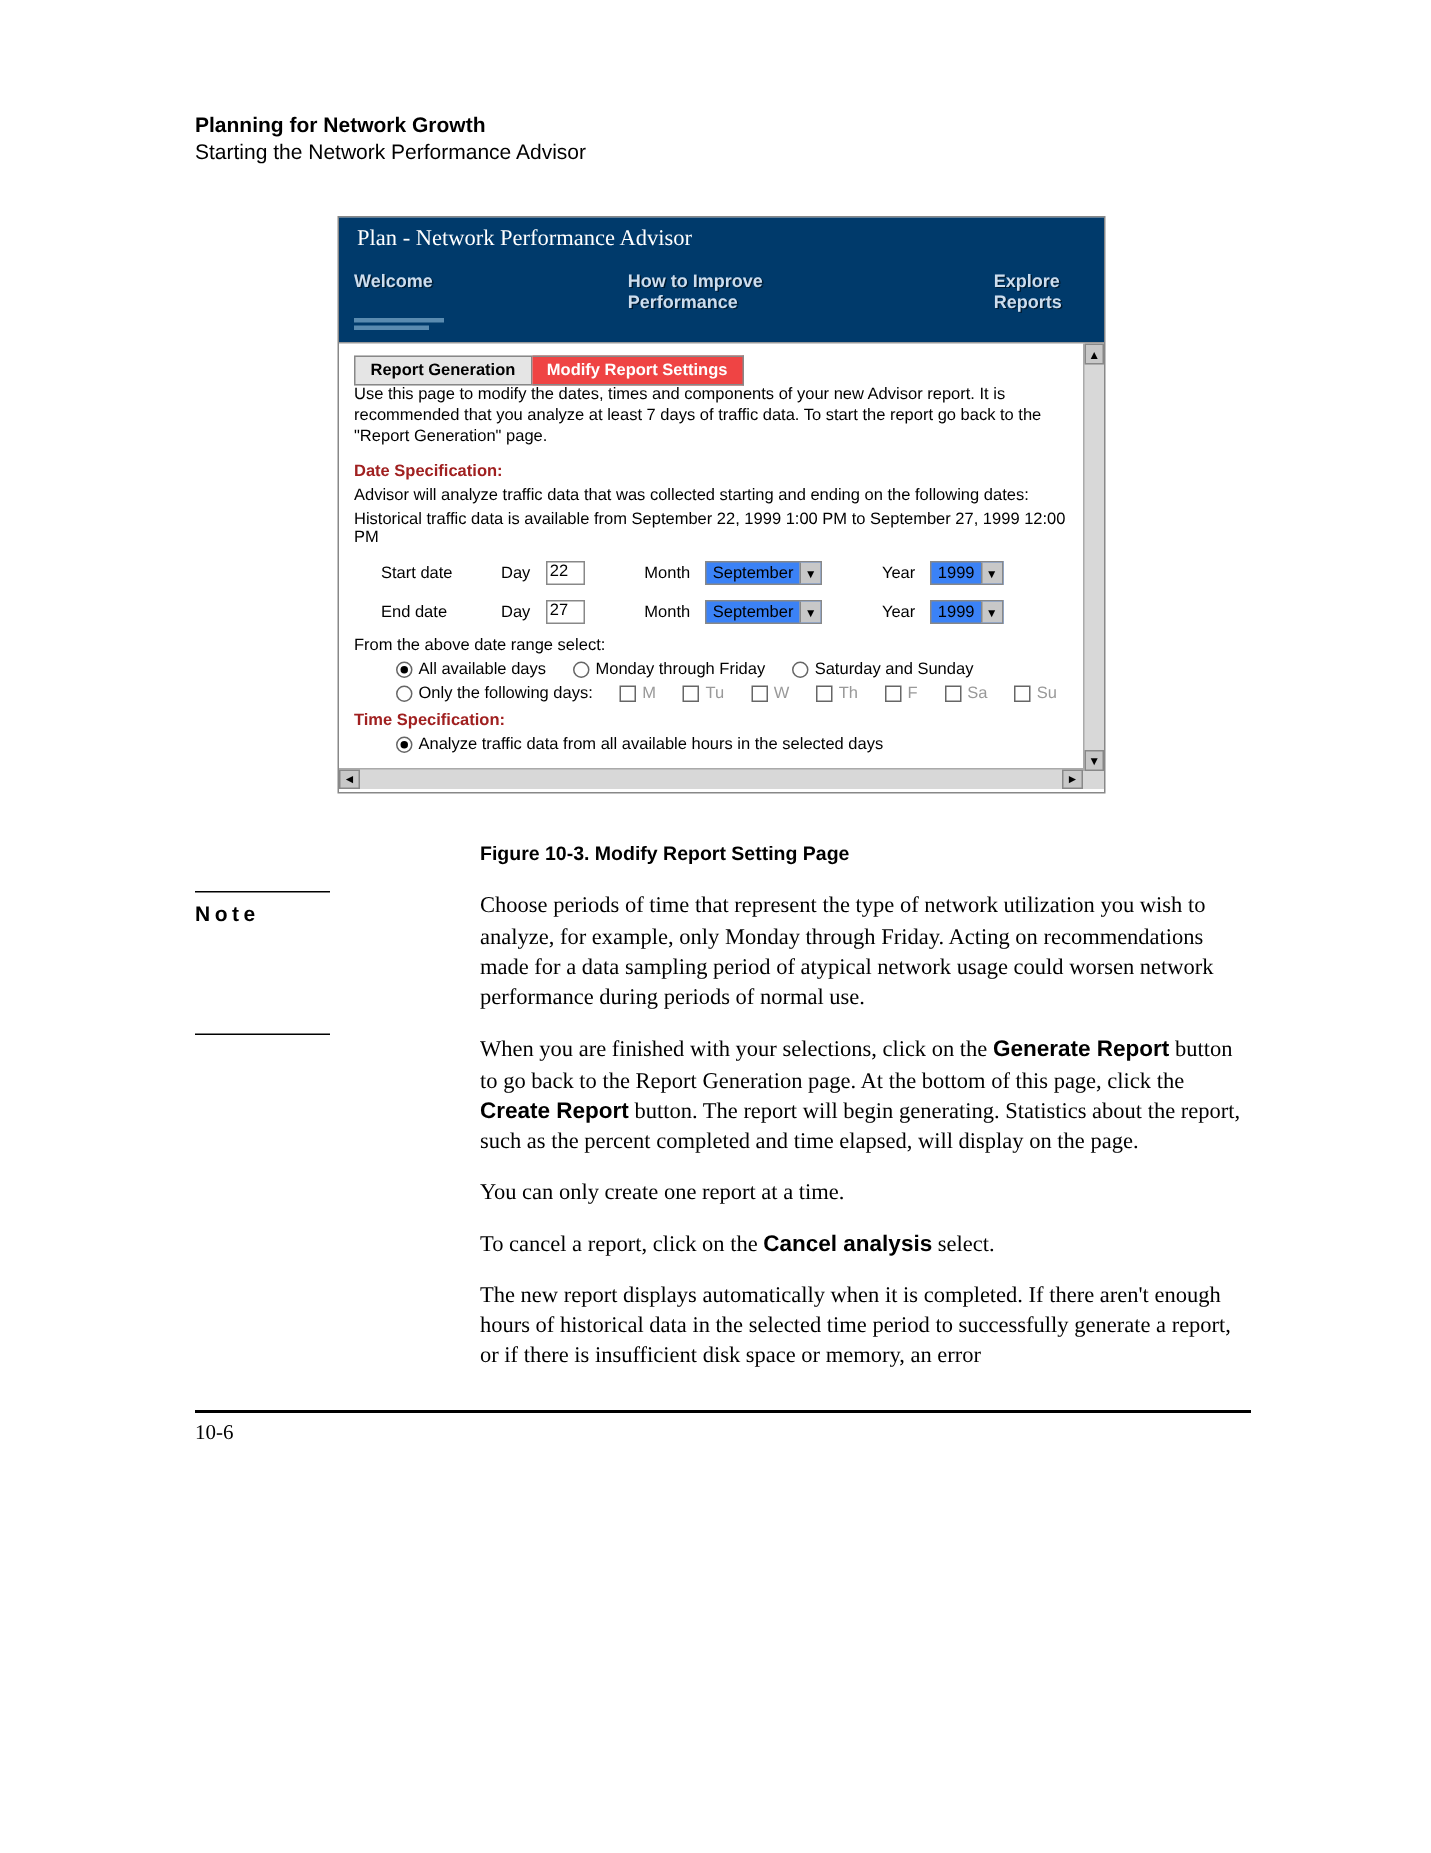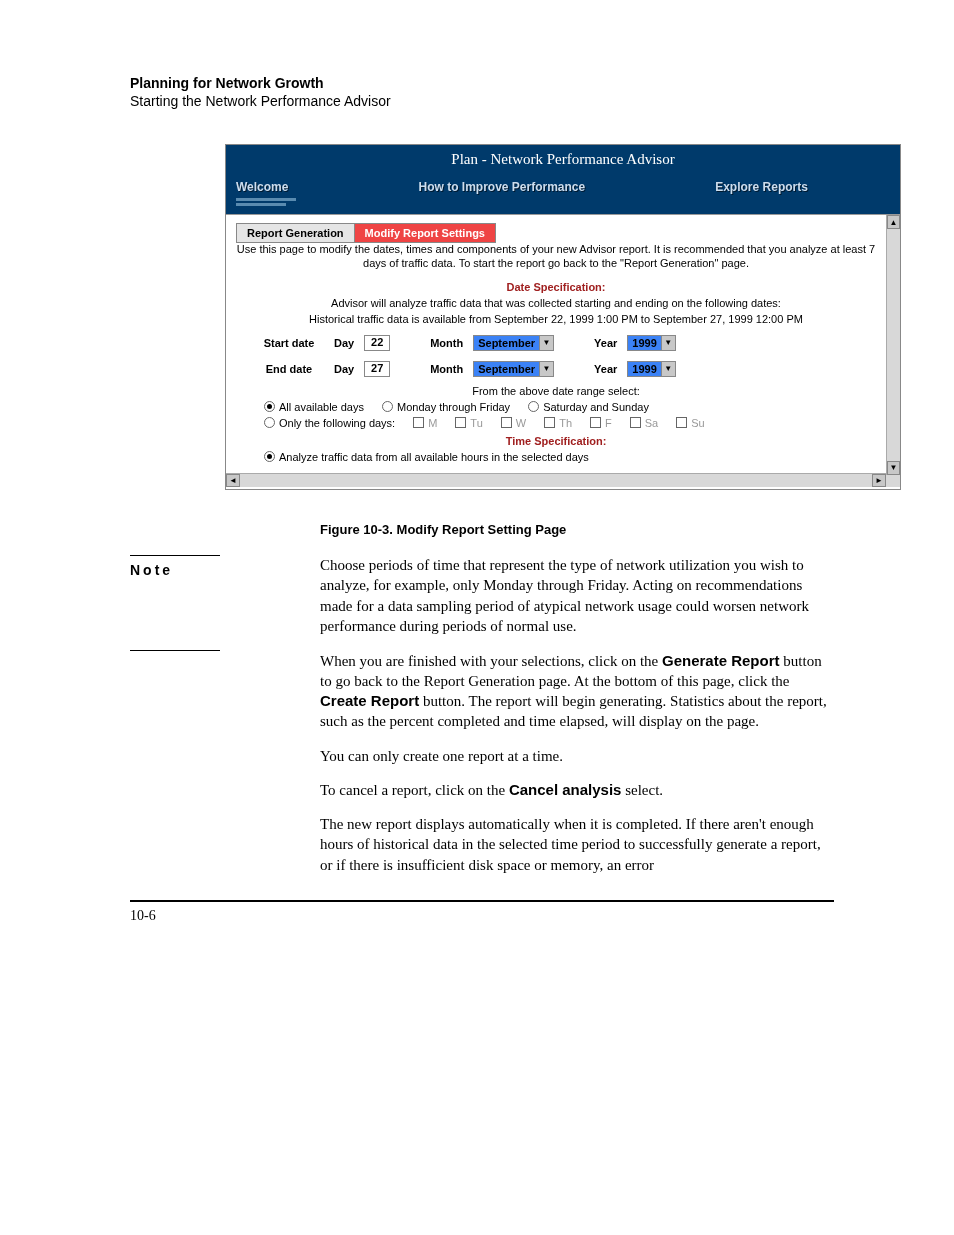--- a/index.html
+++ b/index.html
@@ -22,25 +22,24 @@
     font-size: 14px;
     margin-bottom: 2px;
   }
   .header-subtitle {
     font-family: Arial, Helvetica, sans-serif;
     font-size: 14px;
   }
   
   .screenshot {
     margin-left: 95px;
-    width: 676px;
+    width: 512px;
     border: 1px solid #888;
     font-family: Arial, Helvetica, sans-serif;
     font-size: 11px;
-    text-align: center;
   }
   .ss-titlebar {
     background: #003a6b;
     color: #fff;
     padding: 6px 12px;
     font-size: 15px;
     font-family: Georgia, serif;
   }
   .ss-navbar {
     background: #003a6b;
@@ -141,21 +140,20 @@
   .sub-line {
     font-size: 11px;
     margin: 4px 0;
   }
   .date-row {
     display: flex;
     align-items: center;
     gap: 10px;
     margin: 10px 0 4px 18px;
     font-size: 11px;
-    font-weight: bold;
   }
   .date-row .lbl { width: 70px; }
   .mini-input {
     border: 1px solid #888;
     background: #fff;
     padding: 0 2px;
     font-size: 11px;
     height: 16px;
     width: 26px;
     display: inline-block;
@@ -219,21 +217,20 @@
   }
   .body-col {
     margin-left: 190px;
     font-size: 15px;
     line-height: 1.35;
   }
   .body-col p { margin: 0 0 14px 0; }
   .note-row {
     display: flex;
     margin-top: 10px;
-    align-items: center;
   }
   .note-label-col {
     width: 190px;
     flex-shrink: 0;
   }
   .note-label {
     font-family: Arial, Helvetica, sans-serif;
     font-weight: bold;
     letter-spacing: 3px;
     font-size: 14px;

